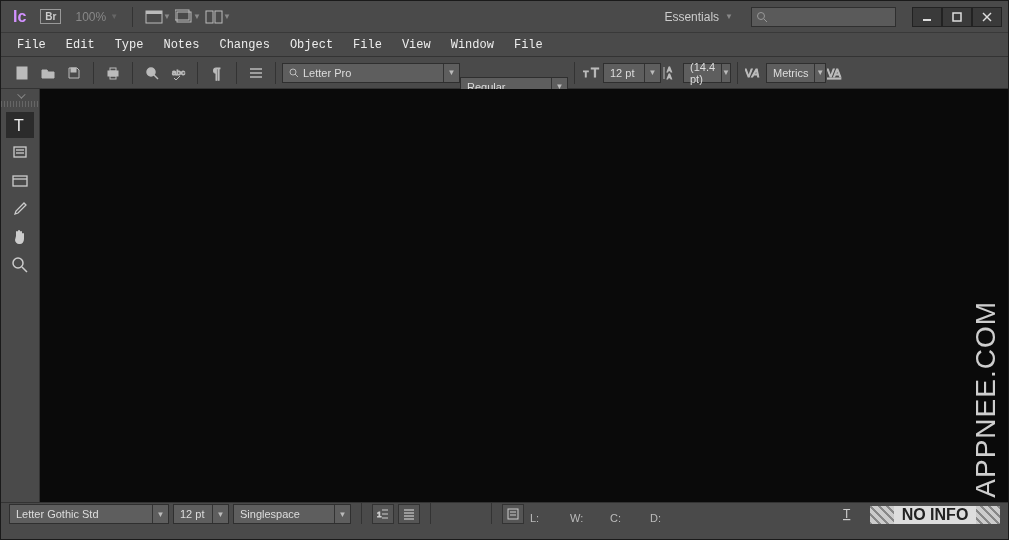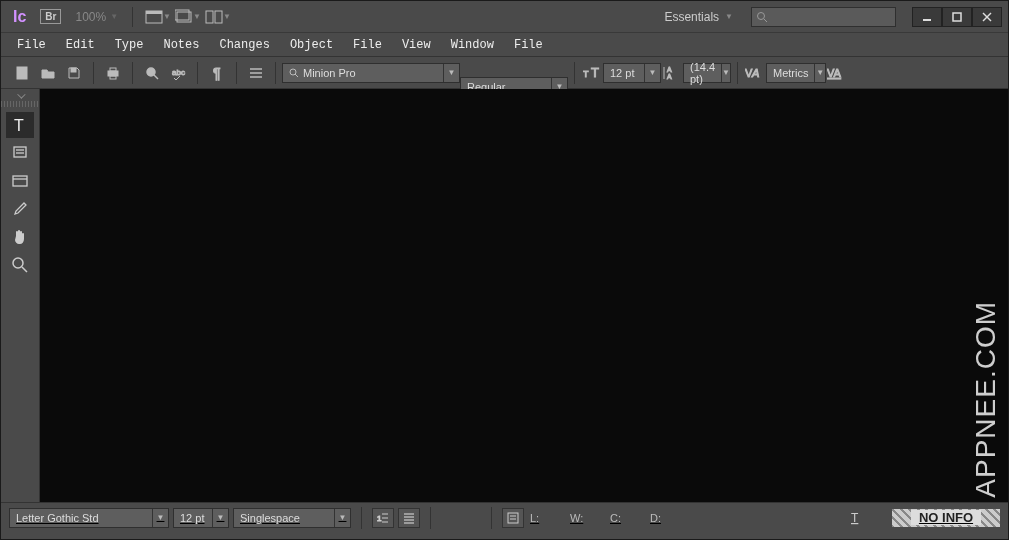--- a/index.html
+++ b/index.html
@@ -38,27 +38,27 @@
 .content-row { display: flex; height: 413px; }
 .tool-panel { background: #4a4a4a; display: flex; flex-direction: column; align-items: center; padding-top: 2px; border-right: 1px solid #333; }
 .panel-grip { width: 38px; height: 10px; display: flex; align-items: center; justify-content: center; cursor: pointer; }
 .panel-grip::before { content: ""; width: 5px; height: 5px; border-right: 1px solid #888; border-bottom: 1px solid #888; transform: rotate(45deg) translateY(-2px); }
 .saw { width: 38px; height: 6px; background: repeating-linear-gradient(90deg,#666 0,#666 1px,transparent 1px,transparent 3px); margin-bottom: 4px; }
 .side-tool { width: 28px; height: 26px; margin: 1px 0; display: flex; align-items: center; justify-content: center; cursor: pointer; color: #ccc; }
 .side-tool.active { background: #2b2b2b; }
 .side-tool svg { width: 18px; height: 18px; }
 .canvas { flex: 1; background: #0a0a0a; position: relative; }
 .watermark { position: absolute; right: 6px; bottom: 4px; writing-mode: vertical-rl; transform: rotate(180deg); font-family: Impact, "Arial Black", sans-serif; font-size: 28px; letter-spacing: 1px; color: #fff; opacity: 0.8; }
-.statusbar { height: 30px; background: #4a4a4a; display: flex; align-items: center; padding: 8px 8px; gap: 4px; border-top: 1px solid #333; text-decoration: underline; }
+.statusbar { height: 30px; background: #4a4a4a; display: flex; align-items: flex-end; padding: 8px 8px; gap: 4px; border-top: 1px solid #333; }
 .combo.status-font { width: 160px; }
 .combo.status-size { width: 56px; }
 .combo.status-space { width: 118px; }
 .sb-btn { width: 22px; height: 20px; border: 1px solid #333; background: #555; display: flex; align-items: center; justify-content: center; cursor: pointer; color: #ccc; font-size: 10px; }
 .sb-label { color: #bbb; font-size: 11px; padding: 0 2px; width: 36px; }
-.no-info { width: 108px; height: 18px; background: repeating-linear-gradient(45deg,#888 0,#888 2px,#ccc 2px,#ccc 6px); display: flex; align-items: center; justify-content: center; font-size: 13px; font-weight: bold; color: #222; margin-left: 20px; }
+.no-info { width: 130px; height: 18px; background: repeating-linear-gradient(45deg,#888 0,#888 2px,#ccc 2px,#ccc 6px); display: flex; align-items: center; justify-content: center; font-size: 16px; font-weight: bold; color: #222; margin-left: 6px; }
 .no-info span { background: #ddd; padding: 0 8px; }
 </style>
 </head>
 <body>
 
 <div class="titlebar">
   <div class="app-logo">Ic</div>
   <div class="br-badge">Br</div>
   <div class="zoom">
     <span>100%</span>
@@ -183,21 +183,21 @@
       </svg>
     </div>
   <div class="v-sep"></div>
 
   <div class="combo font">
     <div class="body">
         <svg width="10" height="10" viewBox="0 0 10 10" fill="none" stroke="#bbb">
           <circle cx="4" cy="4" r="3"></circle>
           <line x1="6" y1="6" x2="9" y2="9"></line>
         </svg>
-        <span>Minion Pro</span>
+        <span>Letter Pro</span>
       </div>
     <div class="arrow">▼</div>
   </div>
   <div class="combo style">
     <div class="body">
         <span>Regular</span>
       </div>
     <div class="arrow">▼</div>
   </div>
   <div class="v-sep"></div>

